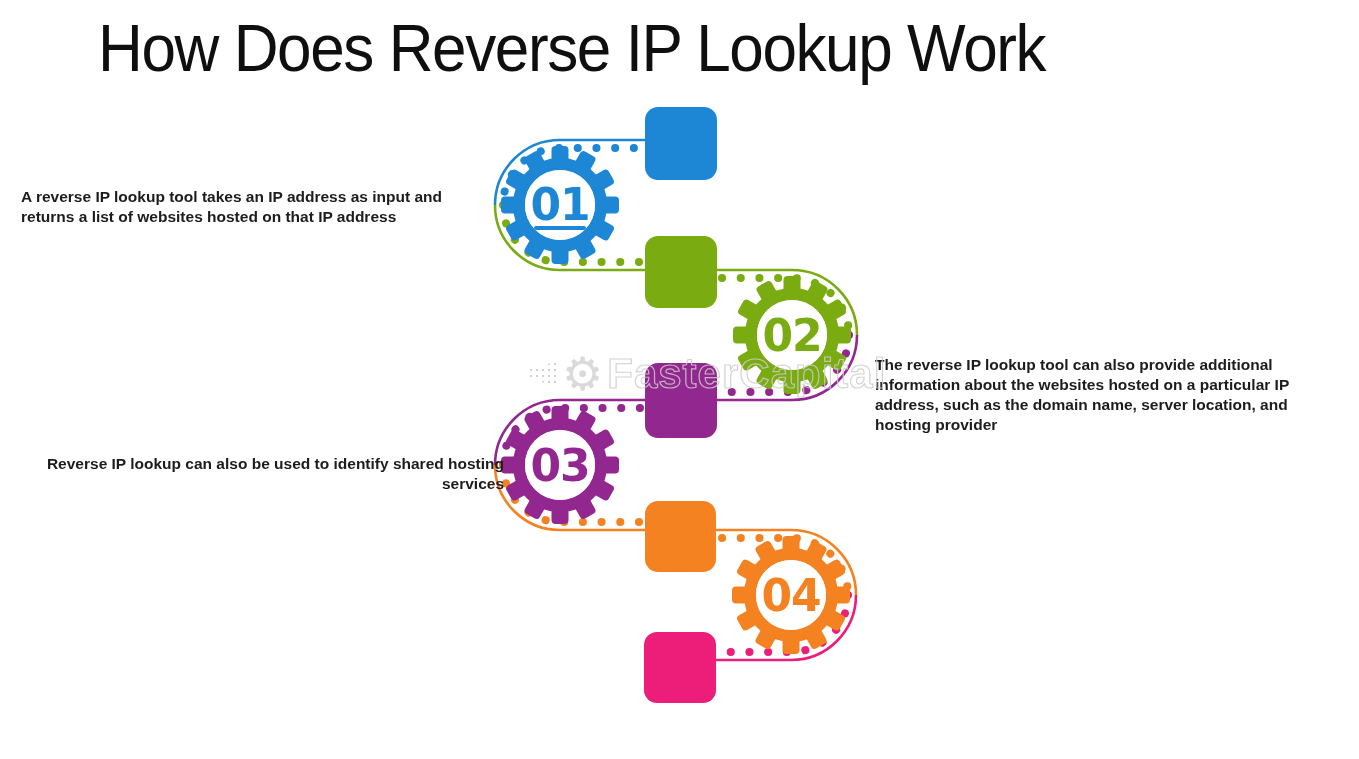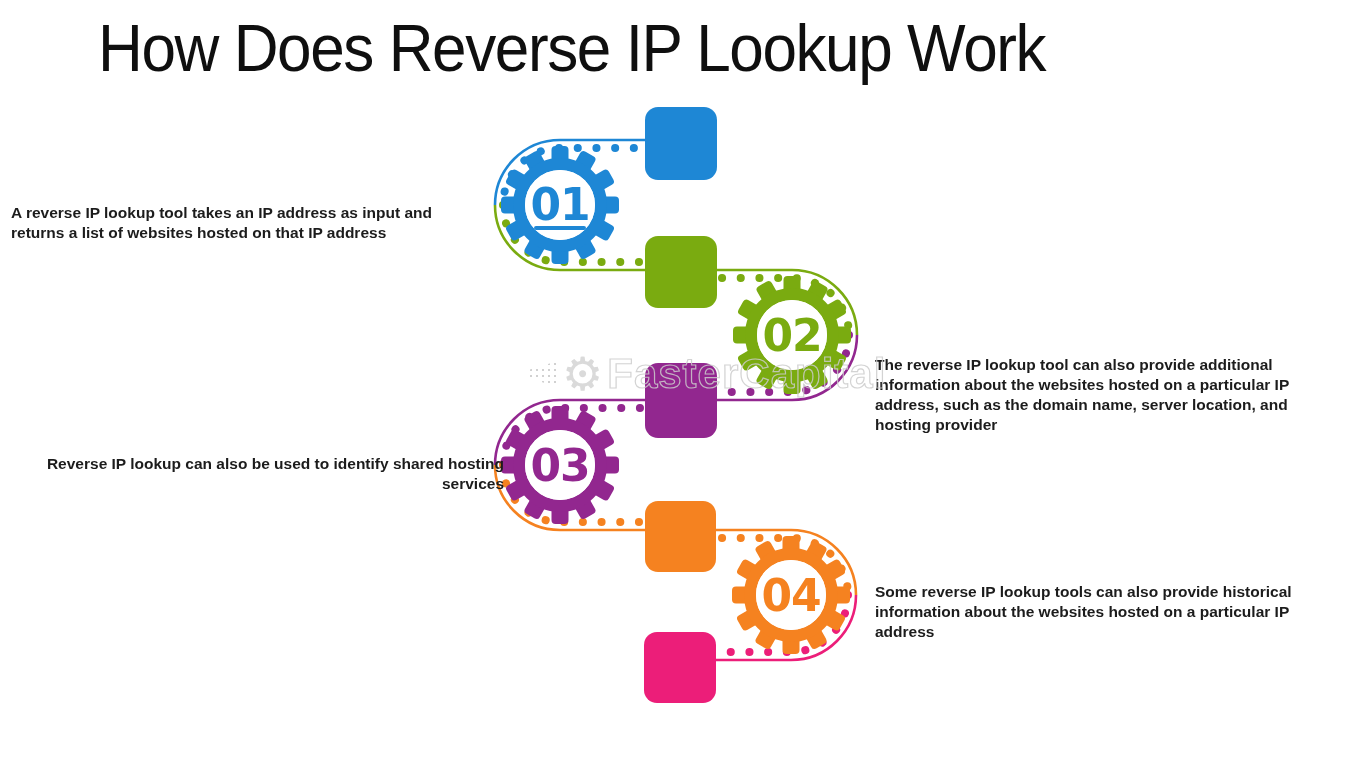--- a/index.html
+++ b/index.html
@@ -29,21 +29,21 @@
     z-index:1;
   }
   .step-text {
     position:absolute;
     font-size:15.5px;
     line-height:20px;
     font-weight:700;
     color:#1c1c1c;
     z-index:2;
   }
-  .step-text.s1 { left:11px;  top:187px; width:462px;margin-top:16px; }
+  .step-text.s1 { left:21px;  top:187px; width:462px; }
   .step-text.s2 { left:875px; top:329px; width:455px;margin-top:26px; }
   .step-text.s3 { left:12px;  top:454px; width:492px;text-align:right; }
   .step-text.s4 { left:875px; top:582px; width:455px; }
 
   .belt { fill:none; stroke-width:2.6; }
   .teeth { fill:none; stroke-width:8; stroke-dasharray:0.1 18.6; stroke-linecap:round; }
   .gear-num {
     font-family:"DejaVu Sans","Liberation Sans",sans-serif;
     font-weight:700;
     font-size:44px;
@@ -151,21 +151,20 @@
 
     <g transform="translate(791,595)" color="#F58220">
       <use href="#gearShape"></use>
       <text class="gear-num" text-anchor="middle" y="16" fill="currentColor">04</text>
     </g>
   </svg>
 
   <div class="step-text s1">A reverse IP lookup tool takes an IP address as input and returns a list of websites hosted on that IP address</div>
   <div class="step-text s2">The reverse IP lookup tool can also provide additional information about the websites hosted on a particular IP address, such as the domain name, server location, and hosting provider</div>
   <div class="step-text s3">Reverse IP lookup can also be used to identify shared hosting services</div>
-  <div class="step-text s4">Some reverse IP lookup tools can also provide historical information about the websites hosted on a particular IP address</div>
 
   <div class="watermark">
     <div class="wm-dots"></div>
     <span class="wm-gear">⚙</span>
     <span class="wm-text">FasterCapital</span>
   </div>
 
 </div>
 
 </body></html>

